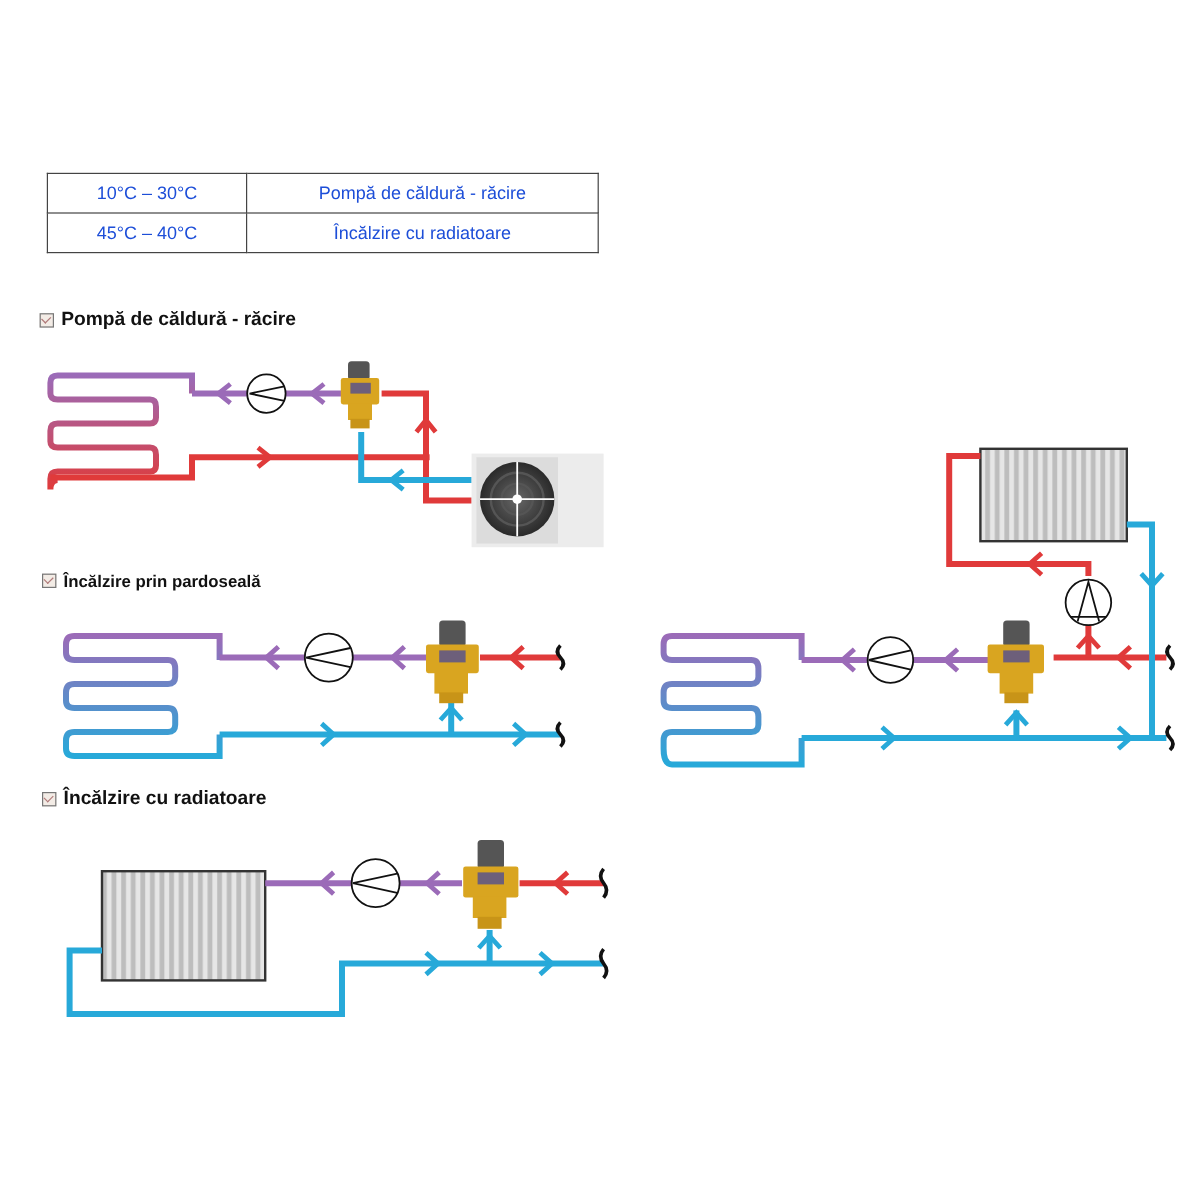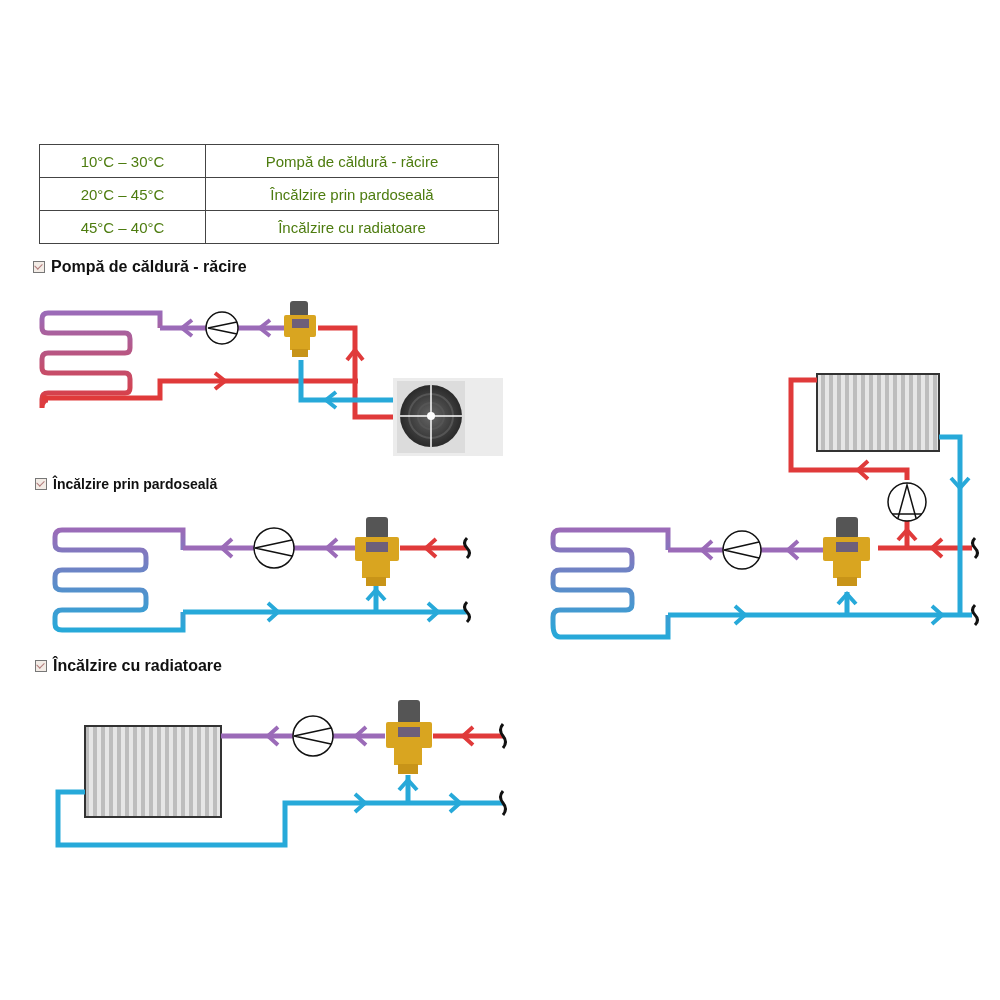--- a/index.html
+++ b/index.html
@@ -1,36 +1,32 @@
 <!DOCTYPE html>
 <html><head>
 <meta charset="utf-8">
 <style>
   html,body{margin:0;padding:0;background:#ffffff;}
   body{width:1000px;height:1000px;position:relative;overflow:hidden;font-family:"Liberation Sans",sans-serif;}
-  table.legend{position:absolute;left:39px;top:144px;width:460px;border-collapse:collapse;font-size:15px;color:#4d7c0f;}
+  table.legend{position:absolute;left:39px;top:144px;width:460px;border-collapse:collapse;font-size:15px;color:#1d4ed8;}
   table.legend td{border:1px solid #444;height:32px;text-align:center;padding:0;}
   table.legend td.range{width:165px;}
   .heading{position:absolute;font-weight:bold;color:#111;display:flex;align-items:center;gap:6px;}
   .heading .cb{width:10px;height:10px;border:1px solid #777;background:#f3ece6;position:relative;display:inline-block;}
   .heading .cb::after{content:"";position:absolute;left:1px;top:1px;width:6px;height:4px;border-left:1px solid #b07a7a;border-bottom:1px solid #b07a7a;transform:rotate(-45deg);}
   svg.diagram{position:absolute;left:0;top:0;}
 </style>
 </head>
 <body>
 
 <table class="legend">
   <tbody>
       <tr>
     <td class="range">10°C – 30°C</td>
     <td>Pompă de căldură - răcire</td>
-  </tr>
-  <tr>
-    <td class="range">20°C – 45°C</td>
-    <td>Încălzire prin pardoseală</td>
   </tr>
   <tr>
     <td class="range">45°C – 40°C</td>
     <td>Încălzire cu radiatoare</td>
   </tr>
 </tbody>
   </table>
 
 <div class="heading" style="left:33px;top:258px;font-size:16px;">
   <span class="cb"></span>

